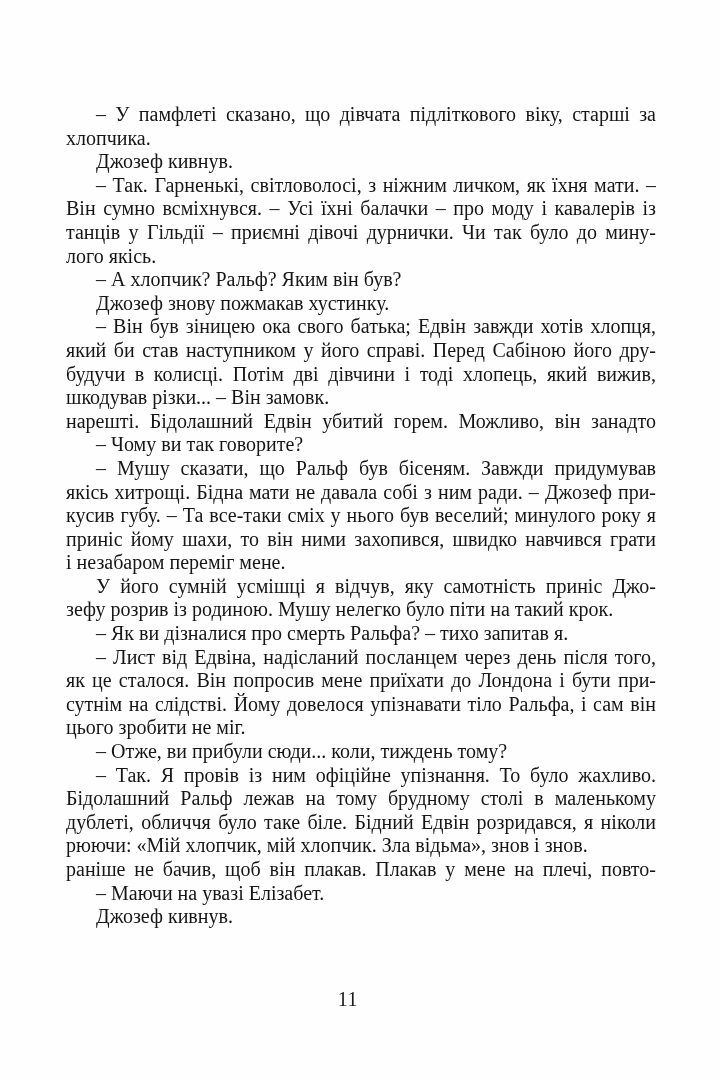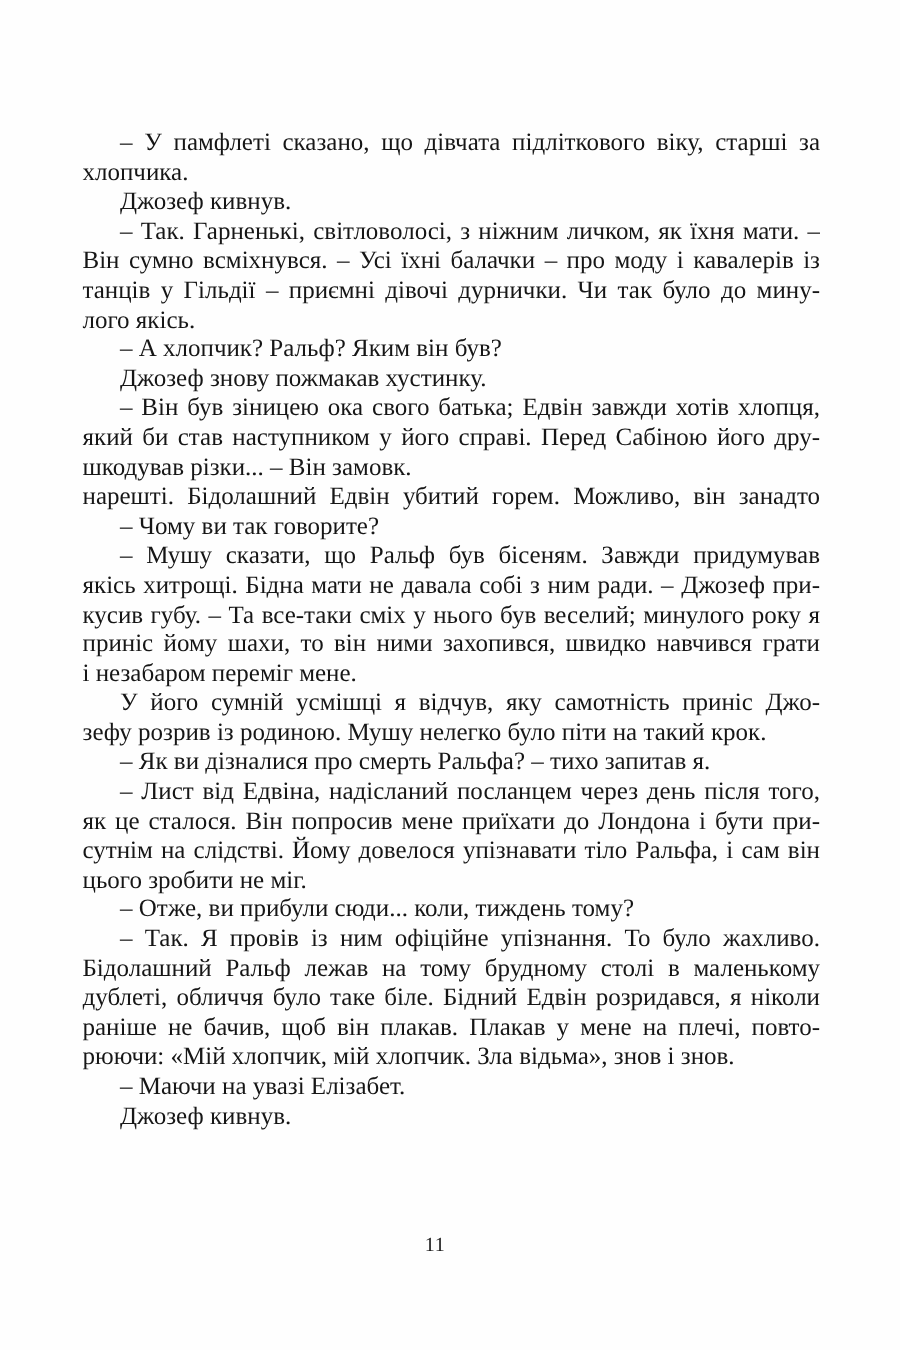--- a/index.html
+++ b/index.html
@@ -38,21 +38,21 @@
   }
   .para .line.last {
     text-align-last: left;
   }
   .folio {
     position: absolute;
     left: 0;
     top: 988px;
     width: 696px; 
     text-align: center;
-    font-size: 16px;
+    font-size: 20px;
     letter-spacing: 0.5px;
     color: #1a1a1a;
   }
 </style>
 </head>
 <body>
 
 <div class="book-page">
   <div class="text-block">
       <div class="para">
@@ -70,20 +70,21 @@
       </div>
       <div class="para">
         <div class="line first last">– А хлопчик? Ральф? Яким він був?</div>
       </div>
       <div class="para">
         <div class="line first last">Джозеф знову пожмакав хустинку.</div>
       </div>
       <div class="para">
         <div class="line first">– Він був зіницею ока свого батька; Едвін завжди хотів хлопця,</div>
         <div class="line">який би став наступником у його справі. Перед Сабіною його дру-</div>
+        <div class="line">будучи в колисці. Потім дві дівчини і тоді хлопець, який вижив,</div>
         <div class="line last">шкодував різки... – Він замовк.</div>
         <div class="line">нарешті. Бідолашний Едвін убитий горем. Можливо, він занадто</div>
       </div>
       <div class="para">
         <div class="line first last">– Чому ви так говорите?</div>
       </div>
       <div class="para">
         <div class="line first">– Мушу сказати, що Ральф був бісеням. Завжди придумував</div>
         <div class="line">якісь хитрощі. Бідна мати не давала собі з ним ради. – Джозеф при-</div>
         <div class="line">кусив губу. – Та все-таки сміх у нього був веселий; минулого року я</div>
@@ -103,22 +104,22 @@
         <div class="line">сутнім на слідстві. Йому довелося упізнавати тіло Ральфа, і сам він</div>
         <div class="line last">цього зробити не міг.</div>
       </div>
       <div class="para">
         <div class="line first last">– Отже, ви прибули сюди... коли, тиждень тому?</div>
       </div>
       <div class="para">
         <div class="line first">– Так. Я провів із ним офіційне упізнання. То було жахливо.</div>
         <div class="line">Бідолашний Ральф лежав на тому брудному столі в маленькому</div>
         <div class="line">дублеті, обличчя було таке біле. Бідний Едвін розридався, я ніколи</div>
+        <div class="line last">рюючи: «Мій хлопчик, мій хлопчик. Зла відьма», знов і знов.</div>
         <div class="line">раніше не бачив, щоб він плакав. Плакав у мене на плечі, повто-</div>
-        <div class="line last">рюючи: «Мій хлопчик, мій хлопчик. Зла відьма», знов і знов.</div>
       </div>
       <div class="para">
         <div class="line first last">– Маючи на увазі Елізабет.</div>
       </div>
       <div class="para">
         <div class="line first last">Джозеф кивнув.</div>
       </div>
     </div>
   <div class="folio">11</div>
 </div>

